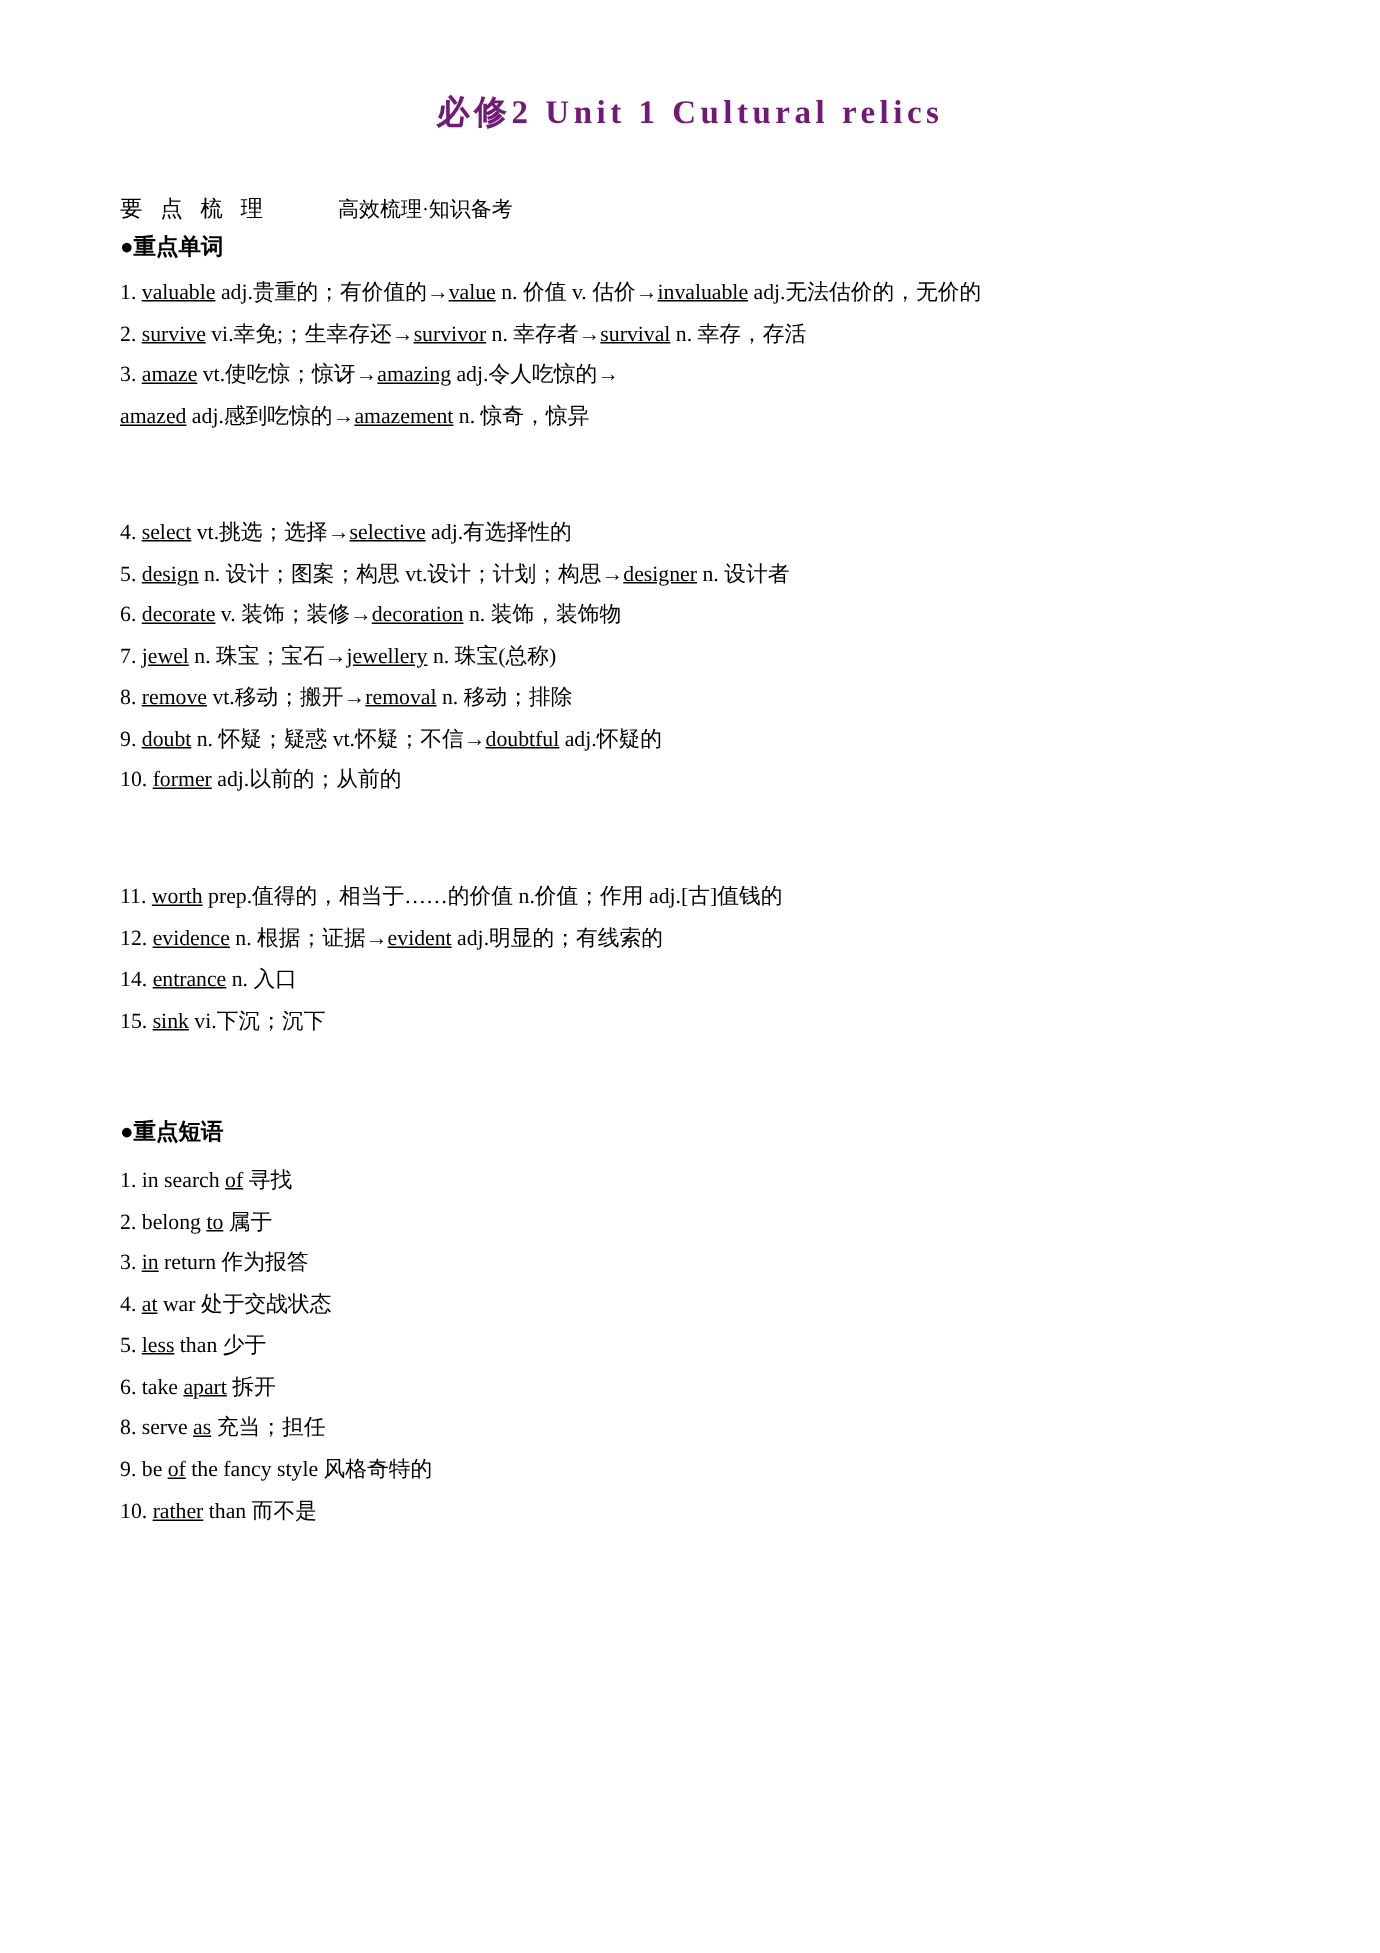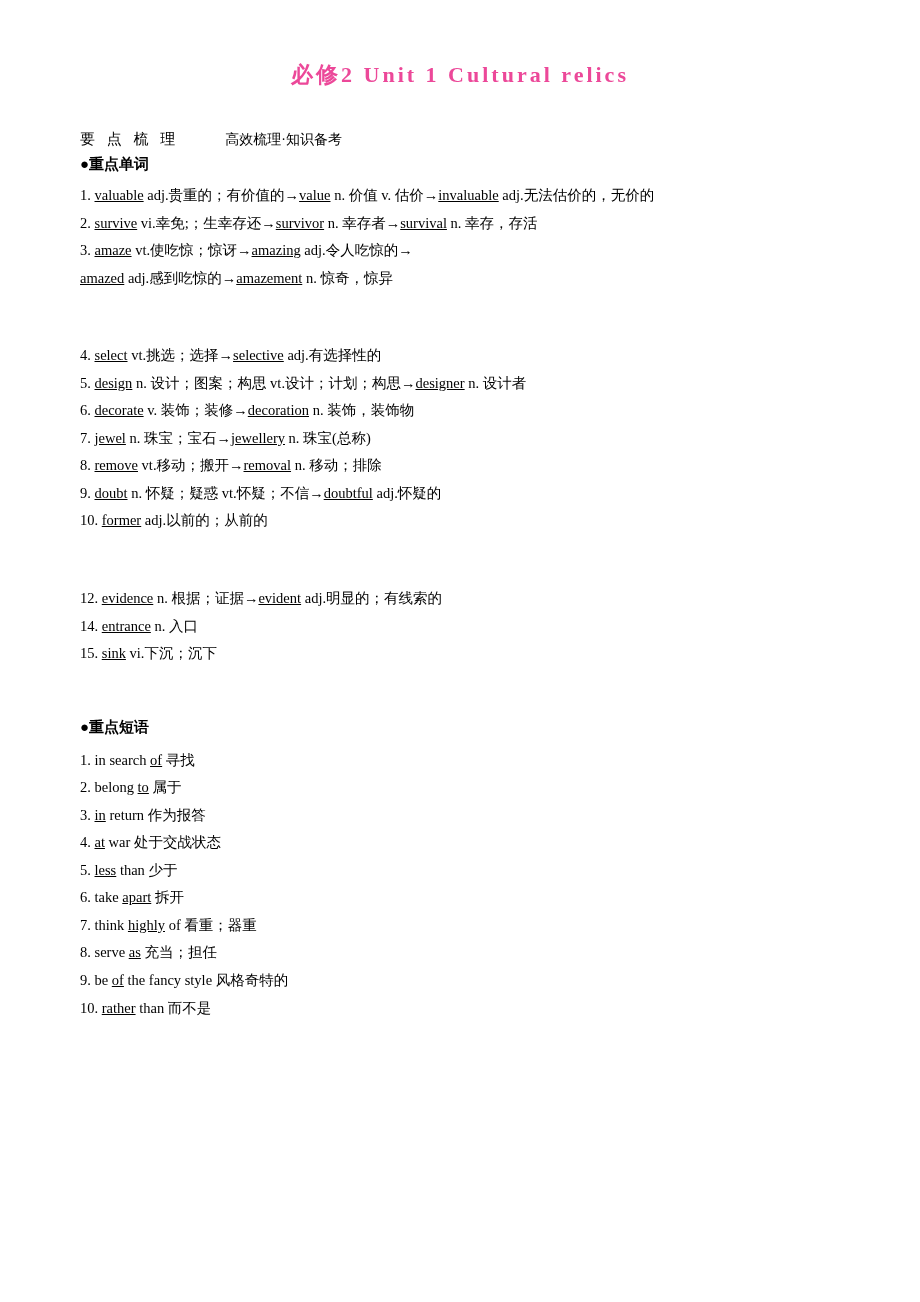--- a/index.html
+++ b/index.html
@@ -13,21 +13,21 @@
       font-family: "SimSun", "宋体", serif;
       font-size: 15px;
       color: #000000;
       width: 920px;
       min-height: 1302px;
       padding: 60px 80px 60px 80px;
     }
 
     .page-title {
       text-align: center;
-      color: #ec4899;
+      color: #701a75;
       font-size: 22px;
       font-weight: bold;
       letter-spacing: 3px;
       margin-bottom: 40px;
       font-family: "SimSun", serif;
     }
 
     .section-header {
       display: flex;
       align-items: baseline;
@@ -100,33 +100,33 @@
   <li>6. <u>decorate</u> v. 装饰；装修→<u>decoration</u> n. 装饰，装饰物</li>
   <li>7. <u>jewel</u> n. 珠宝；宝石→<u>jewellery</u> n. 珠宝(总称)</li>
   <li>8. <u>remove</u> vt.移动；搬开→<u>removal</u> n. 移动；排除</li>
   <li>9. <u>doubt</u> n. 怀疑；疑惑 vt.怀疑；不信→<u>doubtful</u> adj.怀疑的</li>
   <li>10. <u>former</u> adj.以前的；从前的</li>
 </ul>
 
 <div class="section-divider"></div>
 
 <ul class="word-list">
+  <li>11. <u>worth</u> prep.值得的，相当于……的价值 n.价值；作用 adj.[古]值钱的</li>
   <li>12. <u>evidence</u> n. 根据；证据→<u>evident</u> adj.明显的；有线索的</li>
   <li>14. <u>entrance</u> n. 入口</li>
   <li>15. <u>sink</u> vi.下沉；沉下</li>
 </ul>
 
 <div class="section-divider"></div>
 
 <div class="bullet-label">●重点短语</div>
 
 <ul class="word-list phrase-section">
   <li>1. in search <u>of</u>    寻找</li>
   <li>2. belong <u>to</u>  属于</li>
   <li>3. <u>in</u> return  作为报答</li>
   <li>4. <u>at</u> war  处于交战状态</li>
   <li>5. <u>less</u> than  少于</li>
   <li>6. take <u>apart</u>  拆开</li>
-  <li>7. think <u>highly</u> of  看重；器重</li>
   <li>8. serve <u>as</u>  充当；担任</li>
   <li>9. be <u>of</u> the fancy style  风格奇特的</li>
   <li>10. <u>rather</u> than  而不是</li>
 </ul>
 
 </body></html>

